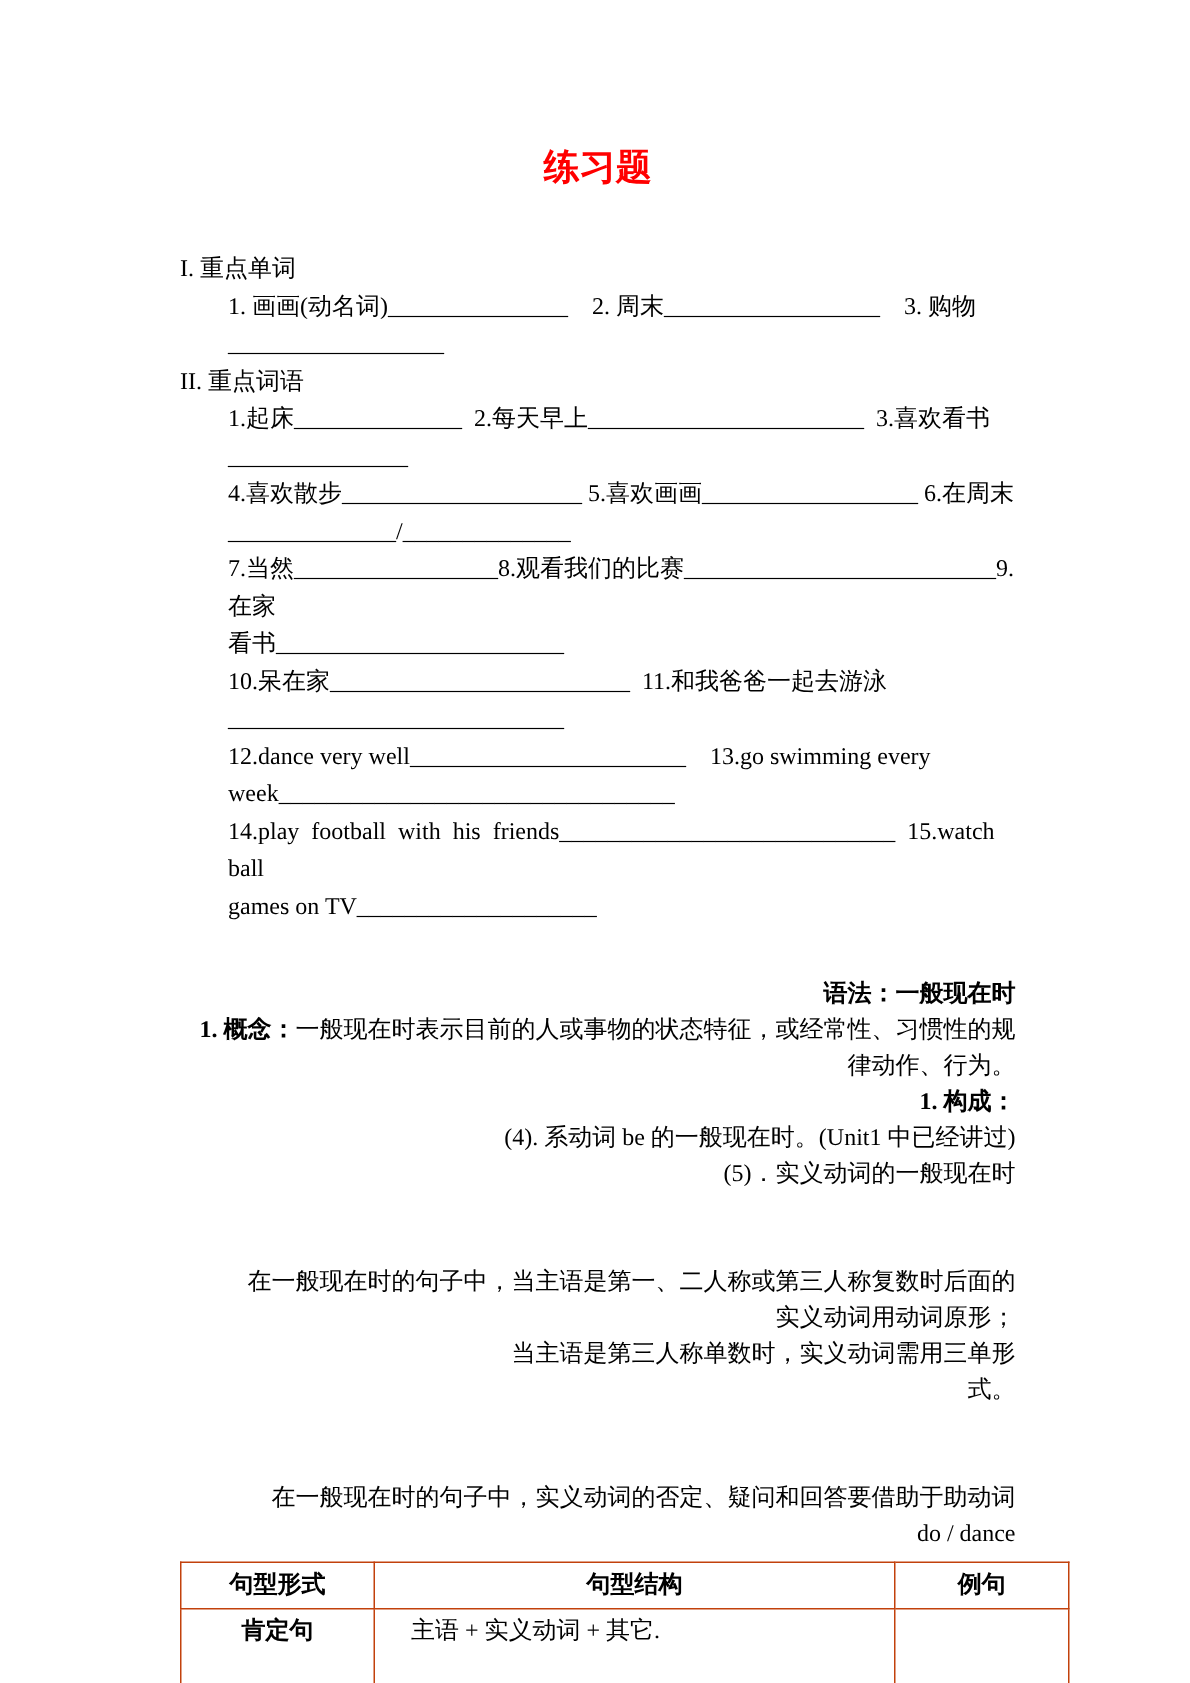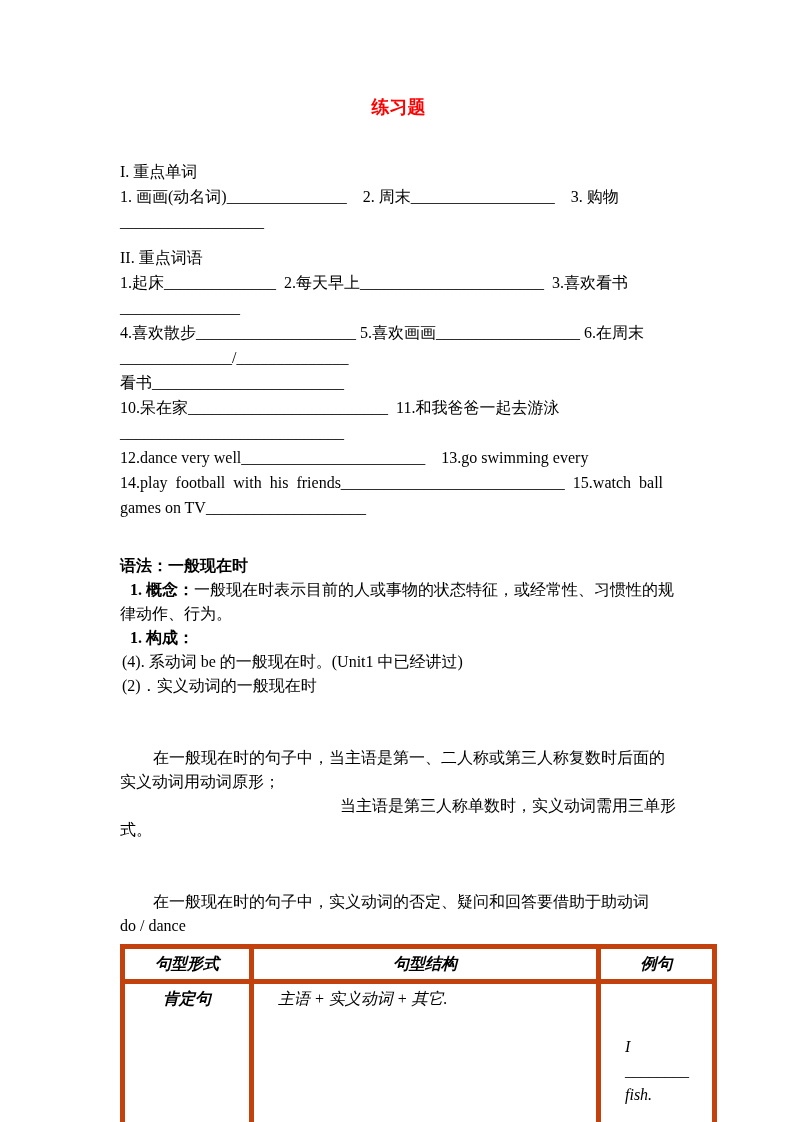--- a/index.html
+++ b/index.html
@@ -10,59 +10,59 @@
     font-family: "Liberation Serif", "DejaVu Serif", serif;
     font-size: 16px;
     color: #000;
     overflow: hidden;
   }
   .page { padding: 95px 116px 0 120px; }
   .title {
     text-align: center;
     color: #ff0000;
     font-weight: bold;
-    font-size: 18px;
+    font-size: 24px;
     margin-bottom: 40px;
   }
   .b { font-weight: bold; }
   .heading {
     font-weight: normal;
     line-height: 25px;
     white-space: pre-wrap;
   }
   .line {
     line-height: 25px;
     min-height: 25px;
     white-space: pre-wrap;
     word-break: break-all;
+    margin-left: 32px;
   }
   .gline {
     line-height: 24px;
     min-height: 24px;
     white-space: pre-wrap;
   }
-  .sec2-heading { margin-top: 11px; }
-  .grammar { margin-top: 34px; }
+  .sec2-heading { margin-top: 0; }
+  .grammar { margin-top: 34px; text-align: right; }
   .indent-a { padding-left: 10px; }
   .indent-b { padding-left: 2px; }
   .indent-c { padding-left: 33px; margin-top: 48px; }
   .indent-d { padding-left: 220px; }
   table.pattern {
     border-collapse: collapse;
     width: 592px;
     margin-top: 6px;
     table-layout: fixed;
   }
   table.pattern th, table.pattern td {
-    border: 5px solid #c2410c;
+    border: 1px solid #c2410c;
     padding: 3px 24px;
     vertical-align: top;
     line-height: 24px;
     white-space: pre-wrap;
-    font-style: italic;
   }
   table.pattern th { font-weight: bold; text-align: center; }
   col.c-form { width: 129px; }
   col.c-structure { width: 347px; }
   col.c-example { width: 116px; }
   td.form-cell { font-weight: bold; text-align: center; }
 </style>
 </head>
 <body>
 
@@ -75,35 +75,37 @@
     <div class="line">1. 画画(动名词)_______________    2. 周末__________________    3. 购物</div>
     <div class="line">__________________</div>
   </div>
 
   <div>
     <div class="heading sec2-heading">II. 重点词语</div>
     <div class="line">1.起床______________  2.每天早上_______________________  3.喜欢看书</div>
     <div class="line">_______________</div>
     <div class="line">4.喜欢散步____________________ 5.喜欢画画__________________ 6.在周末</div>
     <div class="line">______________/______________</div>
+    <div class="line">7.当然_________________8.观看我们的比赛__________________________9.在家</div>
     <div class="line">看书________________________</div>
     <div class="line">10.呆在家_________________________  11.和我爸爸一起去游泳</div>
     <div class="line">____________________________</div>
     <div class="line">12.dance very well_______________________    13.go swimming every</div>
+    <div class="line">week_________________________________</div>
     <div class="line">14.play  football  with  his  friends____________________________  15.watch  ball</div>
     <div class="line">games on TV____________________</div>
   </div>
 
   <div class="grammar">
     <div class="gline b">语法：一般现在时</div>
     <div class="gline indent-a"><span class="b">1. 概念：</span><span>一般现在时表示目前的人或事物的状态特征，或经常性、习惯性的规</span></div>
     <div class="gline">律动作、行为。</div>
     <div class="gline indent-a b">1. 构成：</div>
     <div class="gline indent-b">(4). 系动词 be 的一般现在时。(Unit1 中已经讲过)</div>
-    <div class="gline indent-b">(2)．实义动词的一般现在时</div>
+    <div class="gline indent-b">(5)．实义动词的一般现在时</div>
     <div class="gline indent-c">在一般现在时的句子中，当主语是第一、二人称或第三人称复数时后面的</div>
     <div class="gline">实义动词用动词原形；</div>
     <div class="gline indent-d">当主语是第三人称单数时，实义动词需用三单形</div>
     <div class="gline">式。</div>
     <div class="gline indent-c">在一般现在时的句子中，实义动词的否定、疑问和回答要借助于助动词</div>
     <div class="gline">do / dance</div>
   </div>
 
   <table class="pattern">
     <colgroup>

